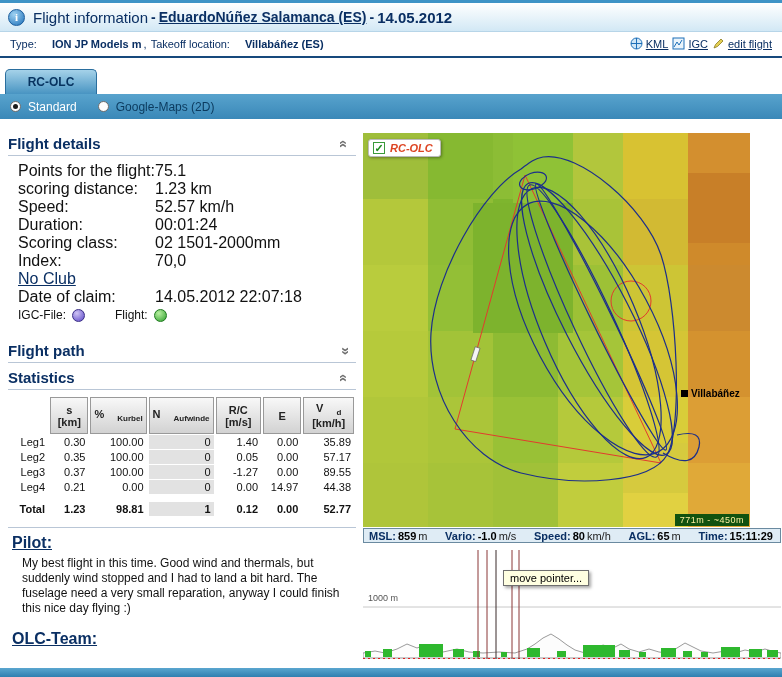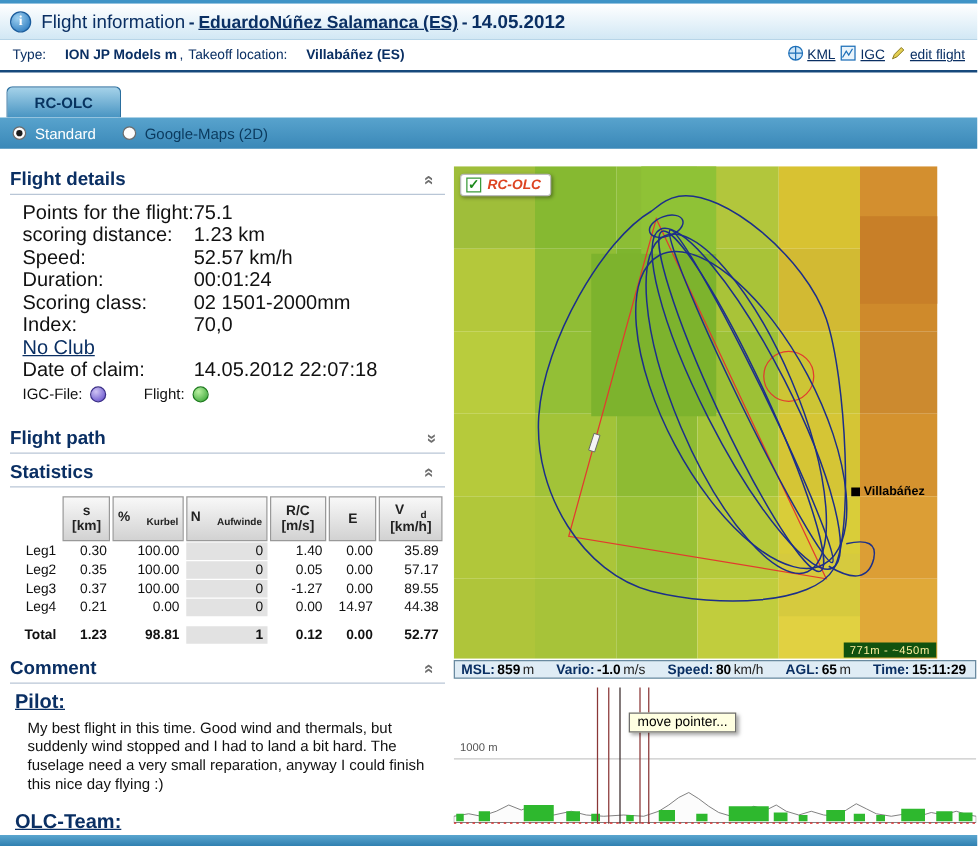--- a/index.html
+++ b/index.html
@@ -319,24 +319,20 @@
           <td class="shade">1</td>
           <td>0.12</td>
           <td>0.00</td>
           <td>52.77</td>
         </tr>
       </tbody>
         </table>
     </div>
 
     <div class="sect">
-      <div class="section-head">
-        <h2>Comment</h2>
-        <span class="chev">«</span>
-      </div>
       <div class="sec-rule"></div>
       <div class="pilot-label">Pilot:</div>
       <div class="comment-text">My best flight in this time. Good wind and thermals, but suddenly wind stopped and I had to land a bit hard. The fuselage need a very small reparation, anyway I could finish this nice day flying :)</div>
       <div class="pilot-label">OLC-Team:</div>
     </div>
 
   </div>
 
   <div class="map">
     <svg width="387" height="394" viewBox="0 0 387 394">

